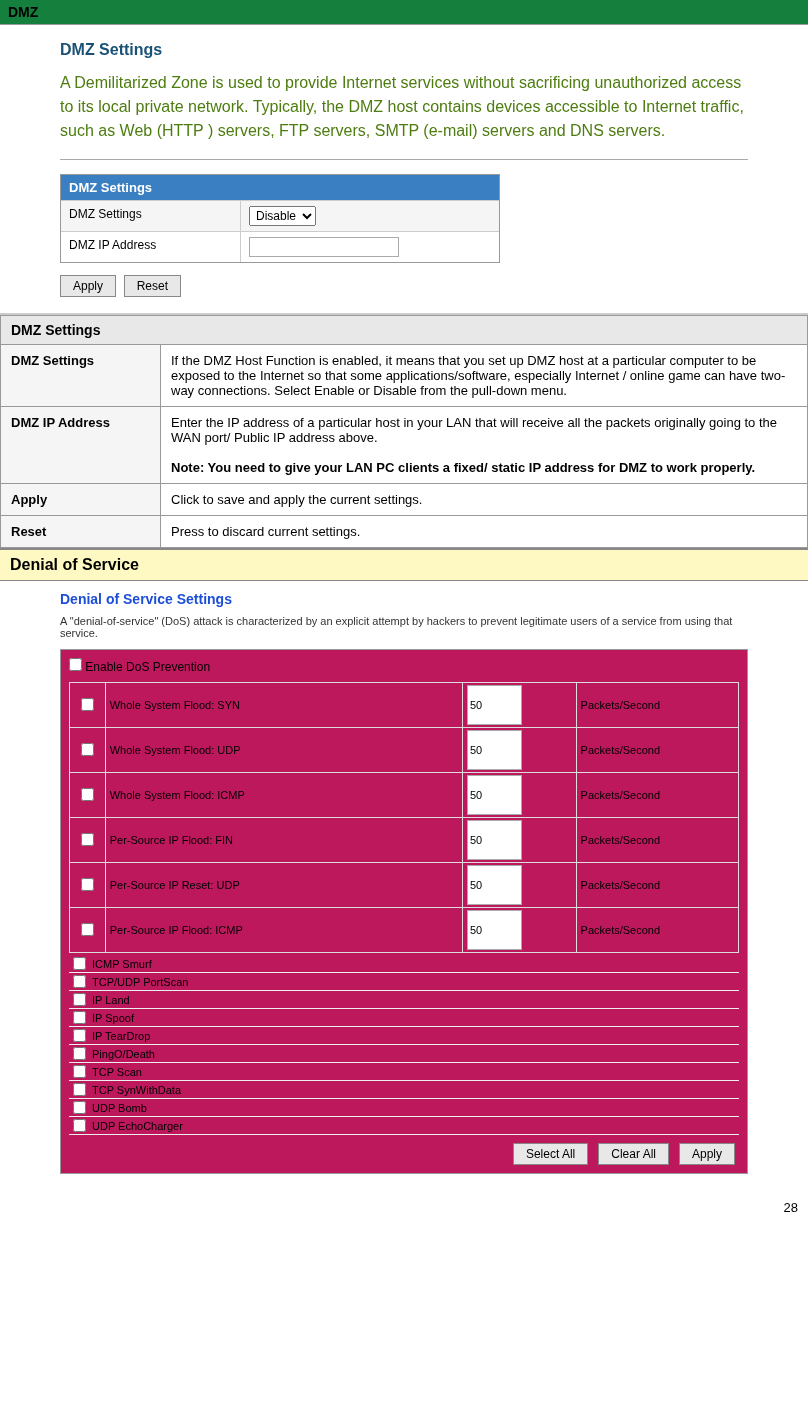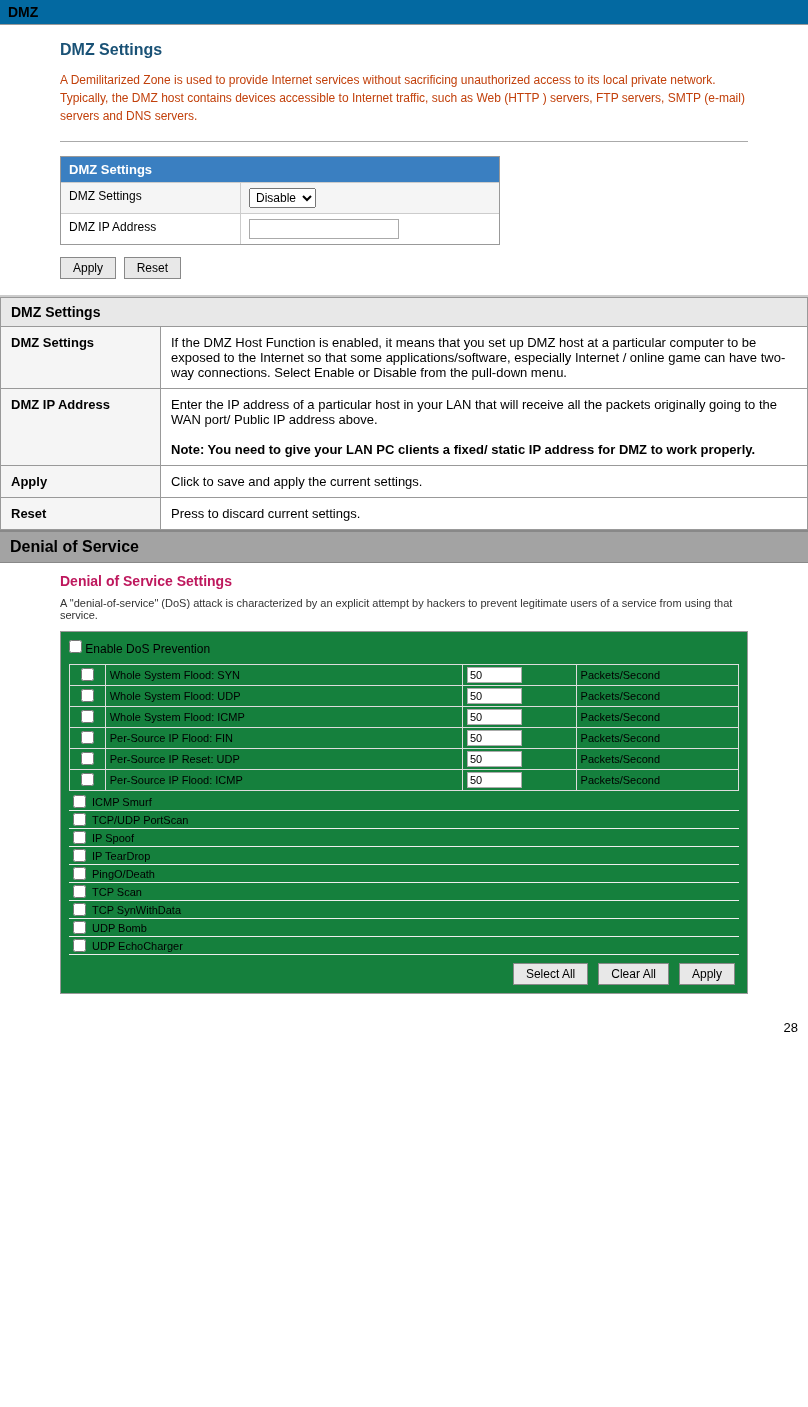--- a/index.html
+++ b/index.html
@@ -6,43 +6,43 @@
     body {
       font-family: Arial, sans-serif;
       font-size: 13px;
       background: #fff;
       color: #000;
       width: 808px;
     }
 
     
     .page-header {
-      background: #0369a1;
+      background: #15803d;
       border-bottom: 1px solid #999;
       padding: 4px 8px;
       font-size: 14px;
       font-weight: bold;
     }
 
     
     .dmz-settings-section {
       padding: 16px 60px 16px 60px;
       border-bottom: 2px solid #ccc;
     }
 
     .section-title-blue {
       color: #1a5276;
       font-size: 16px;
       font-weight: bold;
       margin-bottom: 12px;
     }
 
     .description-text {
-      font-size: 12px;
-      color: #c2410c;
+      font-size: 16px;
+      color: #4d7c0f;
       margin-bottom: 16px;
       line-height: 1.5;
     }
 
     .hr-line {
       border: none;
       border-top: 1px solid #aaa;
       margin-bottom: 14px;
     }
 
@@ -136,49 +136,49 @@
       font-weight: bold;
       background: #f5f5f5;
     }
 
     .note-bold {
       font-weight: bold;
     }
 
     
     .dos-section-header {
-      background: #a3a3a3;
+      background: #fef9c3;
       border-top: 2px solid #888;
       border-bottom: 1px solid #888;
       padding: 6px 10px;
       font-size: 16px;
       font-weight: bold;
     }
 
     .dos-inner {
       padding: 10px 60px 16px 60px;
     }
 
     .dos-title-blue {
-      color: #be185d;
+      color: #1d4ed8;
       font-size: 14px;
       font-weight: bold;
       margin-bottom: 8px;
     }
 
     .dos-description {
       font-size: 11px;
       color: #333;
       margin-bottom: 10px;
     }
 
     .dos-form {
       border: 1px solid #999;
       padding: 8px;
-      background: #15803d;
+      background: #be185d;
     }
 
     .dos-enable-row {
       margin-bottom: 8px;
       font-size: 12px;
     }
 
     .dos-flood-table {
       width: 100%;
       border-collapse: collapse;
@@ -205,21 +205,21 @@
     }
 
     .dos-flood-table tr td:nth-child(4) {
       width: 100px;
     }
 
     .dos-flood-input {
       width: 55px;
       font-size: 11px;
       border: 1px solid #aaa;
-      padding: 1px 2px;
+      padding: 13px 2px;
     }
 
     .dos-checkbox-row {
       padding: 2px 4px;
       font-size: 11px;
       border-bottom: 1px solid #eee;
       display: flex;
       align-items: center;
     }
 
@@ -362,20 +362,24 @@
     <div class="dos-checkbox-row">
       <input type="checkbox" style="">
       <span>ICMP Smurf</span>
     </div>
     <div class="dos-checkbox-row">
       <input type="checkbox" style="">
       <span>TCP/UDP PortScan</span>
     </div>
     <div class="dos-checkbox-row">
       <input type="checkbox" style="">
+      <span>IP Land</span>
+    </div>
+    <div class="dos-checkbox-row">
+      <input type="checkbox" style="">
       <span>IP Spoof</span>
     </div>
     <div class="dos-checkbox-row">
       <input type="checkbox" style="">
       <span>IP TearDrop</span>
     </div>
     <div class="dos-checkbox-row">
       <input type="checkbox" style="">
       <span>PingO/Death</span>
     </div>

